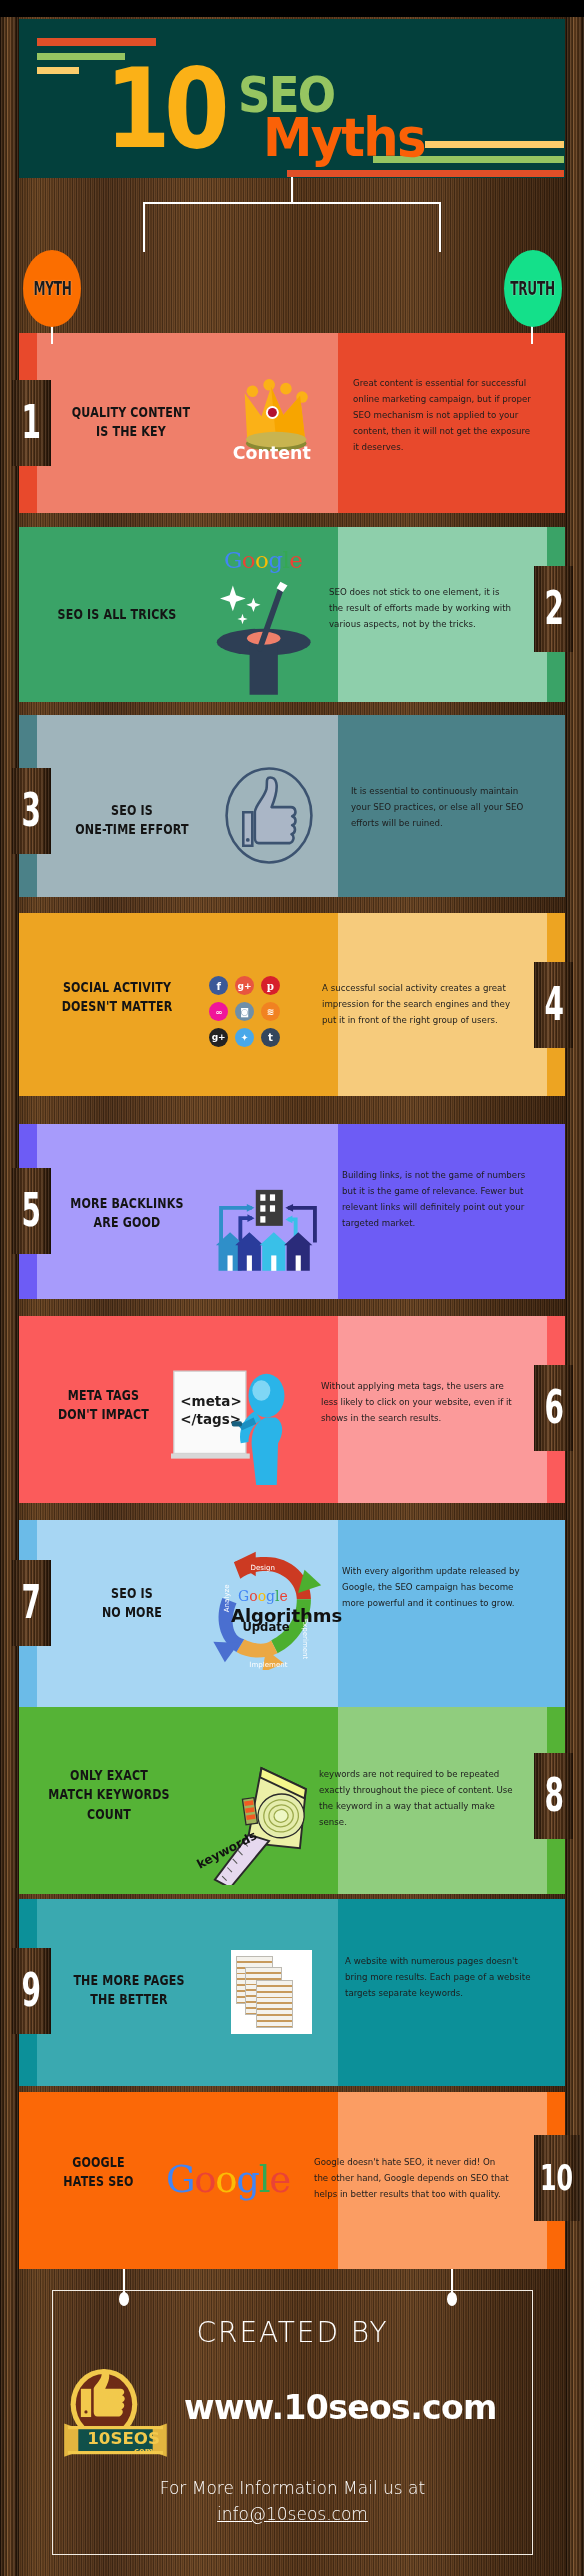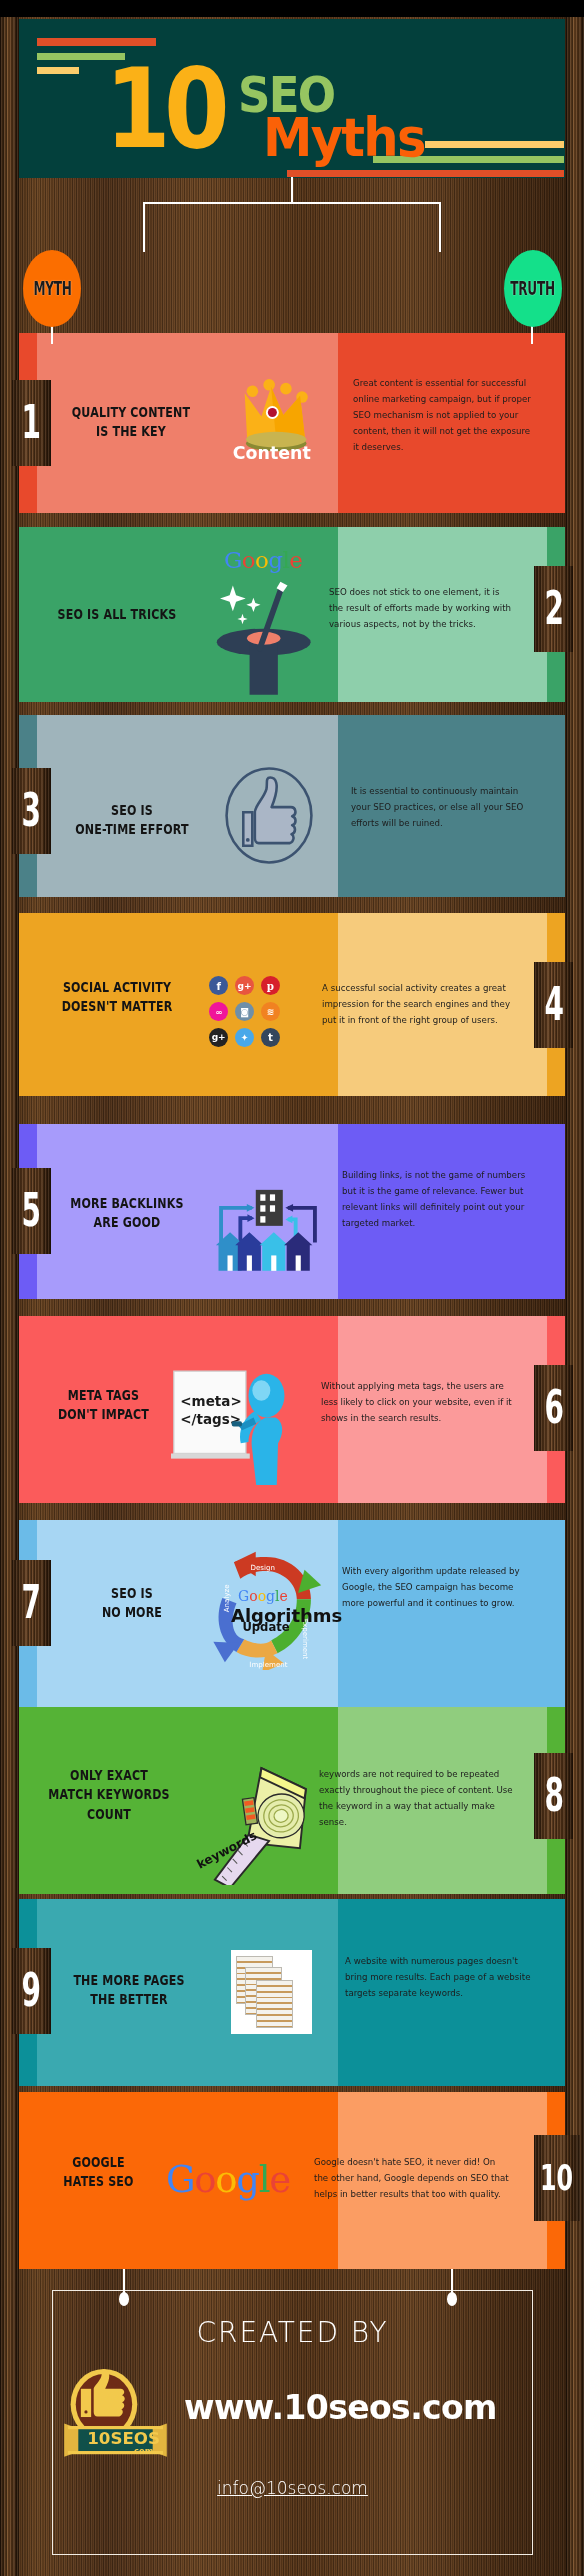--- a/index.html
+++ b/index.html
@@ -524,15 +524,16 @@
     <polygon points="160,88 138,96 138,132 160,140" fill="#e2b53f"></polygon>
     <rect x="6" y="92" width="148" height="5" fill="#f2c94c"></rect>
     <rect x="6" y="131" width="148" height="5" fill="#f2c94c"></rect>
     <text x="36" y="120" font-family="DejaVu Sans" font-size="26" font-weight="bold" fill="#f2c94c">10SEOS</text>
     <text x="104" y="136" font-family="DejaVu Sans" font-size="13" font-weight="bold" fill="#f2c94c">.com</text>
   </svg>
 </div>
 
 <div class="siteurl">www.10seos.com</div>
 <div class="mailline">
+  <div>For More Information Mail us at</div>
   <div class="mailaddr">info@10seos.com</div>
 </div>
 
 
 </body></html>

